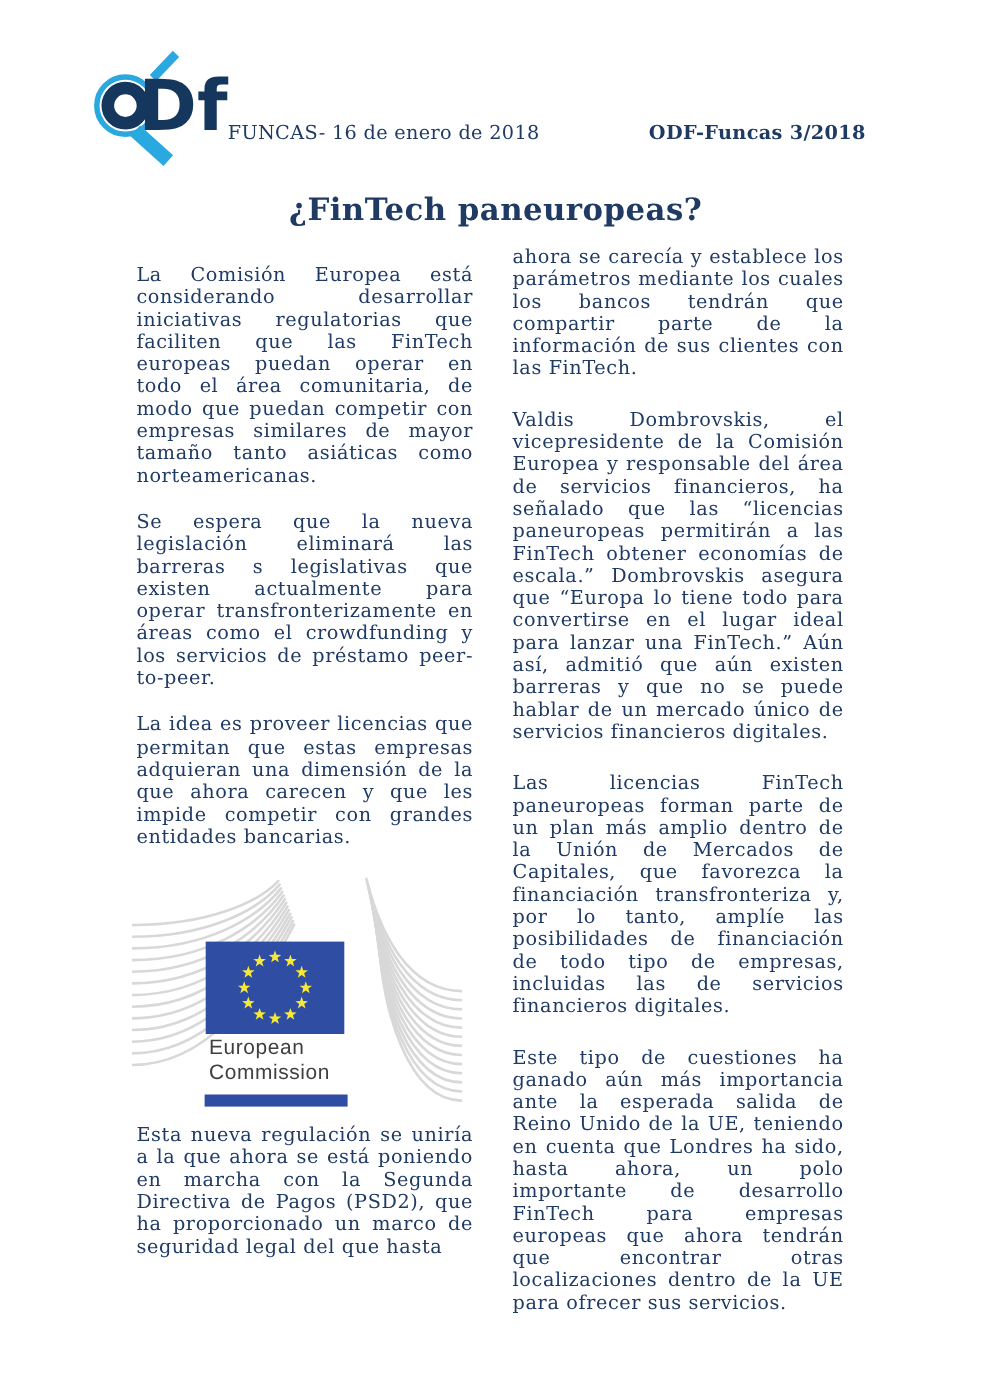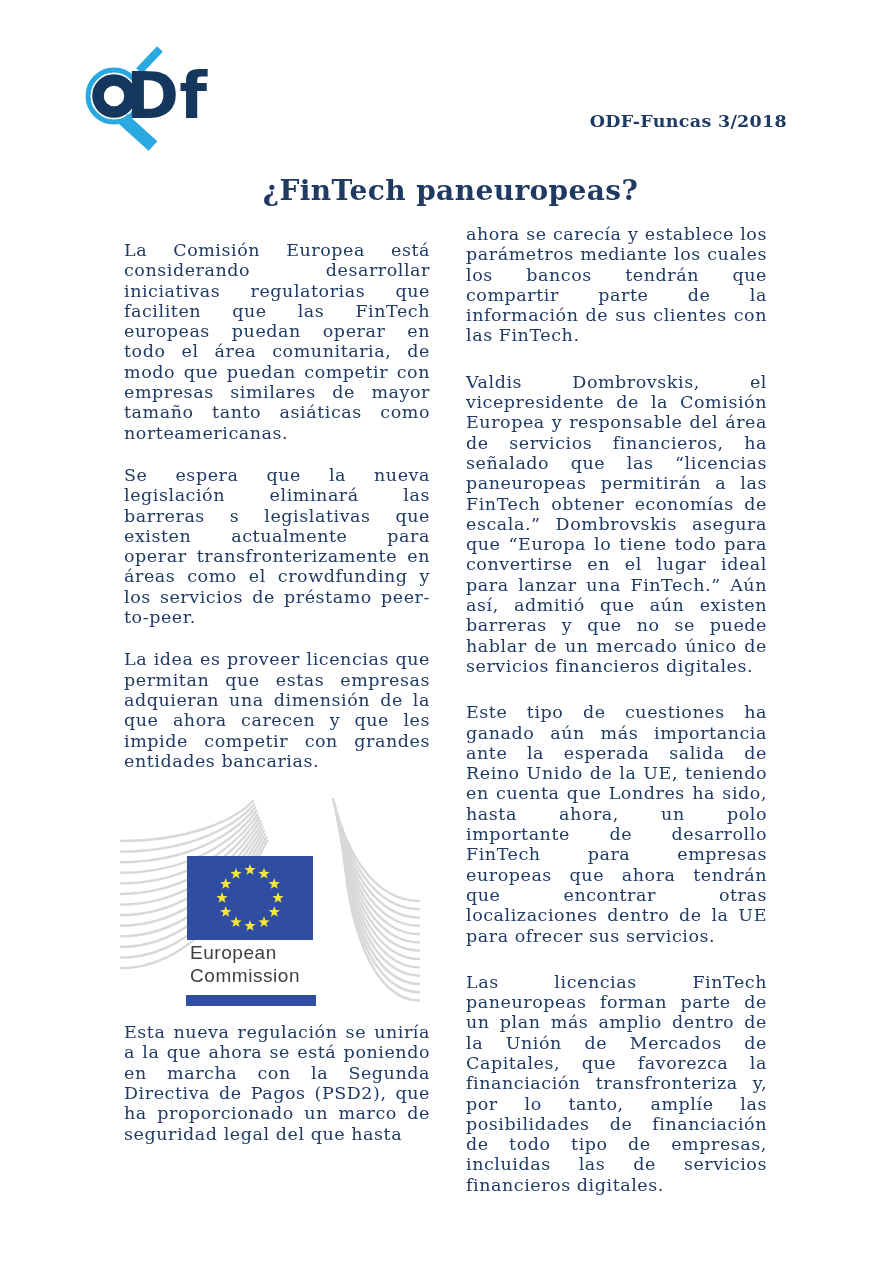--- a/index.html
+++ b/index.html
@@ -63,20 +63,21 @@
 
 <div class="page">
 
   <svg class="odf-logo" viewBox="0 0 130 115" aria-hidden="true">
     <line class="odf-accent" x1="55" y1="27" x2="76" y2="5"></line>
     <line class="odf-handle" x1="39" y1="75" x2="69" y2="102"></line>
     <circle class="odf-ring" cx="30" cy="52" r="26"></circle>
     <circle class="odf-o" cx="30" cy="52" r="16"></circle>
     <text class="odf-letters" x="42" y="74">Df</text>
   </svg>
+  <div class="header-date">FUNCAS- 16 de enero de 2018</div>
   <div class="header-issue">ODF-Funcas 3/2018</div>
 
   <h1 class="article-title">¿FinTech paneuropeas?</h1>
 
   <section class="col col-left">
     <p>La Comisión Europea está considerando desarrollar iniciativas regulatorias que faciliten que las FinTech europeas puedan operar en todo el área comunitaria, de modo que puedan competir con empresas similares de mayor tamaño tanto asiáticas como norteamericanas.</p>
     <p>Se espera que la nueva legislación eliminará las barreras s legislativas que existen actualmente para operar transfronterizamente en áreas como el crowdfunding y los servicios de préstamo peer-to-peer.</p>
     <p>La idea es proveer licencias que permitan que estas empresas adquieran una dimensión de la que ahora carecen y que les impide competir con grandes entidades bancarias.</p>
 
     <figure class="ec-figure">
@@ -133,17 +134,17 @@
       </figcaption>
       <div class="ec-bar"></div>
     </figure>
 
     <p>Esta nueva regulación se uniría a la que ahora se está poniendo en marcha con la Segunda Directiva de Pagos (PSD2), que ha proporcionado un marco de seguridad legal del que hasta</p>
   </section>
 
   <section class="col col-right">
     <p>ahora se carecía y establece los parámetros mediante los cuales los bancos tendrán que compartir parte de la información de sus clientes con las FinTech.</p>
     <p>Valdis Dombrovskis, el vicepresidente de la Comisión Europea y responsable del área de servicios financieros, ha señalado que las “licencias paneuropeas permitirán a las FinTech obtener economías de escala.” Dombrovskis asegura que “Europa lo tiene todo para convertirse en el lugar ideal para lanzar una FinTech.” Aún así, admitió que aún existen barreras y que no se puede hablar de un mercado único de servicios financieros digitales.</p>
+    <p>Las licencias FinTech paneuropeas forman parte de un plan más amplio dentro de la Unión de Mercados de Capitales, que favorezca la financiación transfronteriza y, por lo tanto, amplíe las posibilidades de financiación de todo tipo de empresas, incluidas las de servicios financieros digitales.</p>
     <p>Este tipo de cuestiones ha ganado aún más importancia ante la esperada salida de Reino Unido de la UE, teniendo en cuenta que Londres ha sido, hasta ahora, un polo importante de desarrollo FinTech para empresas europeas que ahora tendrán que encontrar otras localizaciones dentro de la UE para ofrecer sus servicios.</p>
-    <p>Las licencias FinTech paneuropeas forman parte de un plan más amplio dentro de la Unión de Mercados de Capitales, que favorezca la financiación transfronteriza y, por lo tanto, amplíe las posibilidades de financiación de todo tipo de empresas, incluidas las de servicios financieros digitales.</p>
   </section>
 
 </div>
 
 </body></html>

